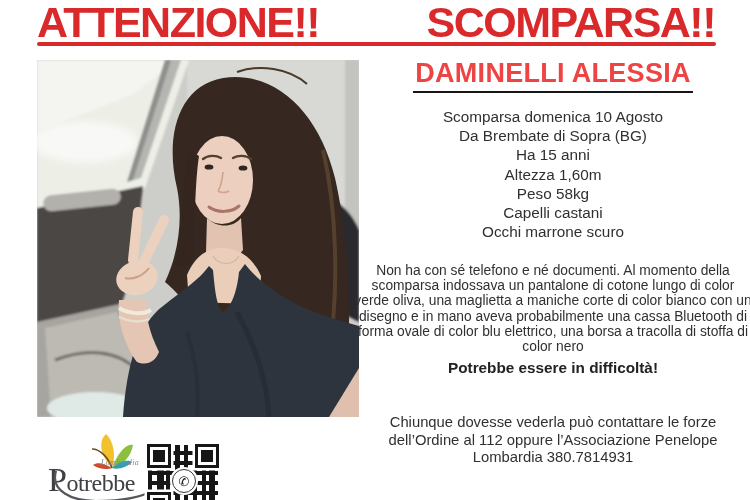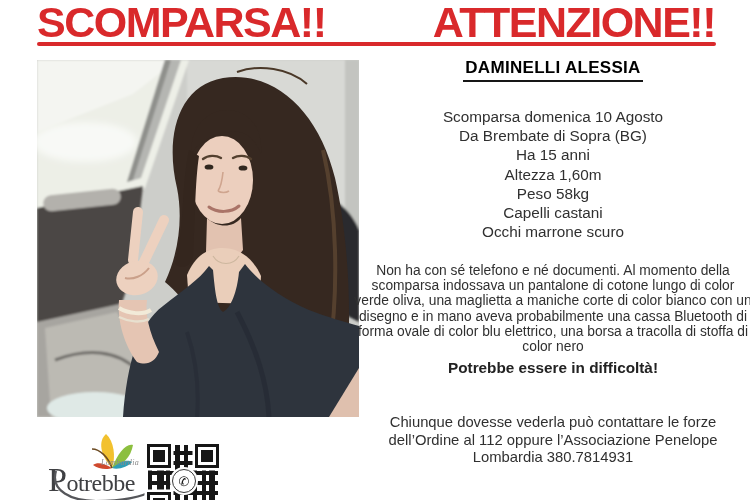--- a/index.html
+++ b/index.html
@@ -15,21 +15,21 @@
                     background:#d9292b;border-radius:2px;}
 
   
   .photo{position:absolute;left:37px;top:60px;width:322px;height:357px;overflow:hidden;
          background:#cdceca;}
   .photo svg{display:block;}
 
   
   .right-col{position:absolute;left:354px;top:58px;width:398px;height:442px;text-align:center;}
   .name-wrap{position:absolute;top:0;left:0;width:100%;}
-  .name{display:inline-block;font-size:17px;font-weight:700;color:#000000;
+  .name{display:inline-block;font-size:27px;font-weight:700;color:#ef4444;
         letter-spacing:.3px;border-bottom:2.5px solid #161616;padding:0 2px 2px;}
   .details{position:absolute;top:49px;left:0;width:100%;
            font-size:15.3px;line-height:19.2px;color:#303030;}
   .desc{position:absolute;top:205px;left:0;width:100%;
         font-size:13.8px;line-height:15.2px;color:#303030;}
   .warning{position:absolute;top:301px;left:0;width:100%;
            font-size:15.3px;font-weight:700;color:#222222;}
   .contact{position:absolute;top:356px;left:0;width:100%;
            font-size:14.8px;line-height:17.6px;color:#303030;}
 
@@ -58,22 +58,22 @@
             border-radius:50%;background:#ffffff;border:1.5px solid #3a3a3a;
             box-shadow:0 0 0 2px #ffffff;display:flex;align-items:center;justify-content:center;}
   .qr-phone span{font-size:13px;line-height:1;color:#161616;}
 </style>
 </head>
 <body>
 
 <div class="page">
 
   <div class="header">
+    <span>ATTENZIONE!!</span>
     <span>SCOMPARSA!!</span>
-    <span>ATTENZIONE!!</span>
   </div>
   <div class="header-underline"></div>
 
   <div class="photo">
     <svg width="322" height="357" viewBox="0 0 322 357">
       <defs>
         <filter id="soft" x="-15%" y="-15%" width="130%" height="130%">
             <feGaussianBlur stdDeviation="1.1"></feGaussianBlur>
           </filter>
         <filter id="soft3" x="-30%" y="-30%" width="160%" height="160%">

